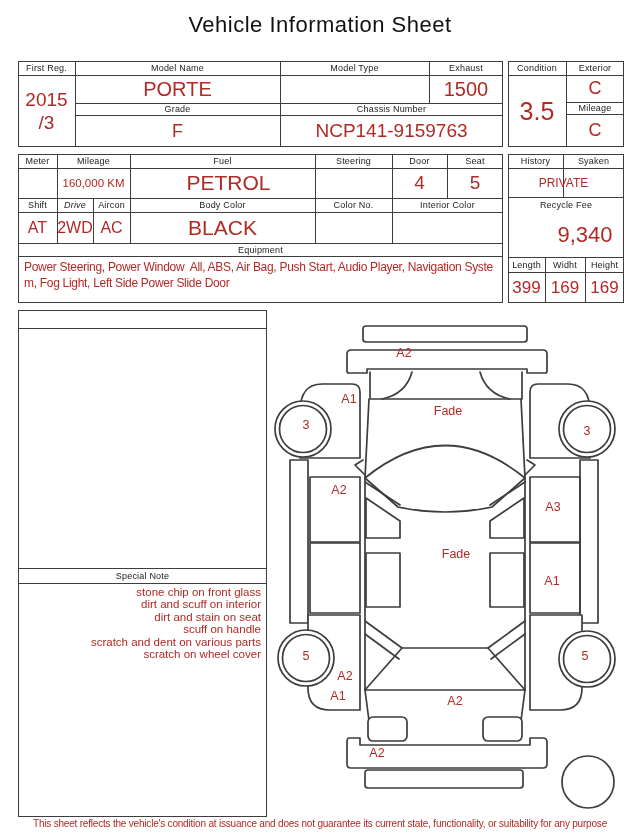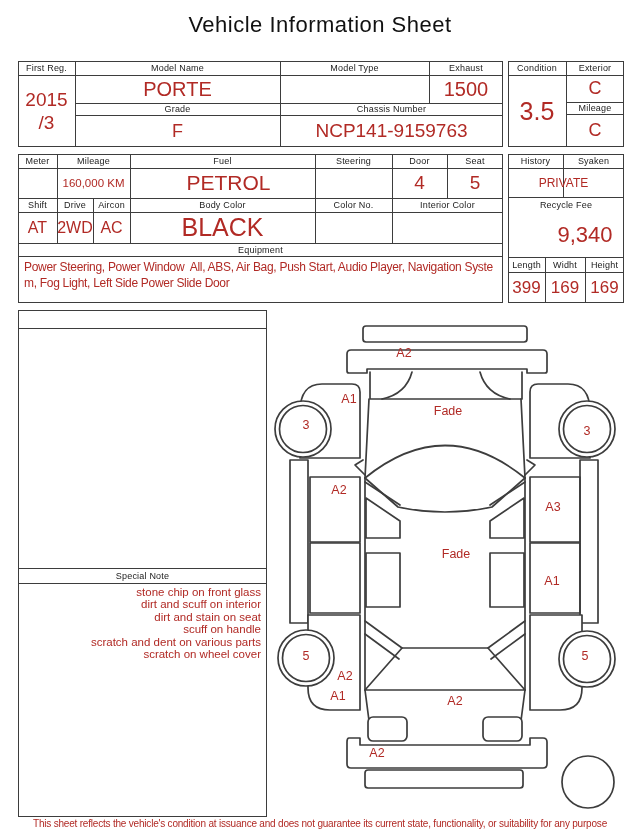--- a/index.html
+++ b/index.html
@@ -87,26 +87,26 @@
   <div class="cell val" style="left:136px;top:168px;width:185px;height:30px;font-size:21px;">PETROL</div>
   <div class="cell hdr" style="left:315px;top:154px;width:77px;height:14px;">Steering</div>
   <div class="cell val" style="left:315px;top:168px;width:77px;height:30px;font-size:12px;"></div>
   <div class="cell hdr" style="left:392px;top:154px;width:55px;height:14px;">Door</div>
   <div class="cell val" style="left:392px;top:168px;width:55px;height:30px;font-size:19px;">4</div>
   <div class="cell hdr" style="left:447px;top:154px;width:56px;height:14px;">Seat</div>
   <div class="cell val" style="left:447px;top:168px;width:56px;height:30px;font-size:19px;">5</div>
 
   <div class="cell hdr" style="left:18px;top:198px;width:39px;height:14px;">Shift</div>
   <div class="cell val" style="left:18px;top:212px;width:39px;height:31px;font-size:16px;">AT</div>
-  <div class="cell hdr" style="left:57px;top:198px;width:36px;height:14px;">Drive</div>
+  <div class="cell hdr" style="left:57px;top:198px;width:36px;height:14px;font-style:italic;">Drive</div>
   <div class="cell val" style="left:57px;top:212px;width:36px;height:31px;font-size:16px;">2WD</div>
   <div class="cell hdr" style="left:93px;top:198px;width:37px;height:14px;">Aircon</div>
   <div class="cell val" style="left:93px;top:212px;width:37px;height:31px;font-size:16px;">AC</div>
   <div class="cell hdr" style="left:130px;top:198px;width:185px;height:14px;">Body Color</div>
-  <div class="cell val" style="left:130px;top:212px;width:185px;height:31px;font-size:25px;">BLACK</div>
+  <div class="cell val" style="left:130px;top:212px;width:185px;height:31px;font-size:21px;">BLACK</div>
   <div class="cell hdr" style="left:315px;top:198px;width:77px;height:14px;">Color No.</div>
   <div class="cell val" style="left:315px;top:212px;width:77px;height:31px;font-size:12px;"></div>
   <div class="cell hdr" style="left:392px;top:198px;width:111px;height:14px;">Interior Color</div>
   <div class="cell val" style="left:392px;top:212px;width:111px;height:31px;font-size:12px;"></div>
 
   <div class="cell hdr" style="left:18px;top:243px;width:485px;height:13px;">Equipment</div>
   <div class="cell val equip" style="left:24px;top:259px;width:476px;height:42px;">Power Steering, Power Window  All, ABS, Air Bag, Push Start, Audio Player, Navigation System, Fog Light, Left Side Power Slide Door</div>
 
   <div class="box" style="left:508px;top:154px;width:116px;height:149px;"></div>
   <div class="hline" style="left:509px;top:168px;width:114px;"></div>

